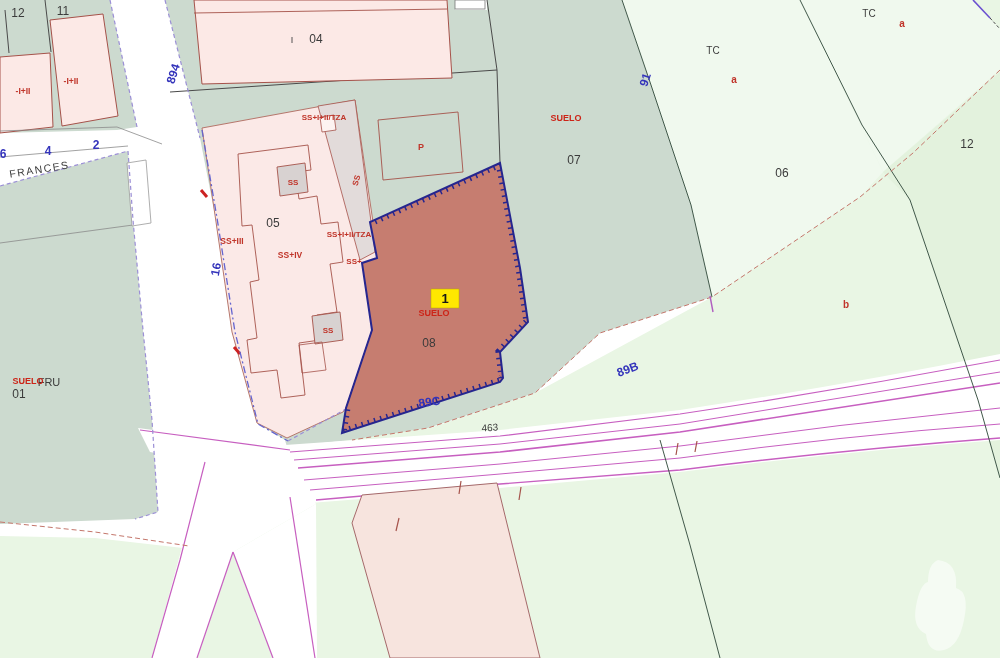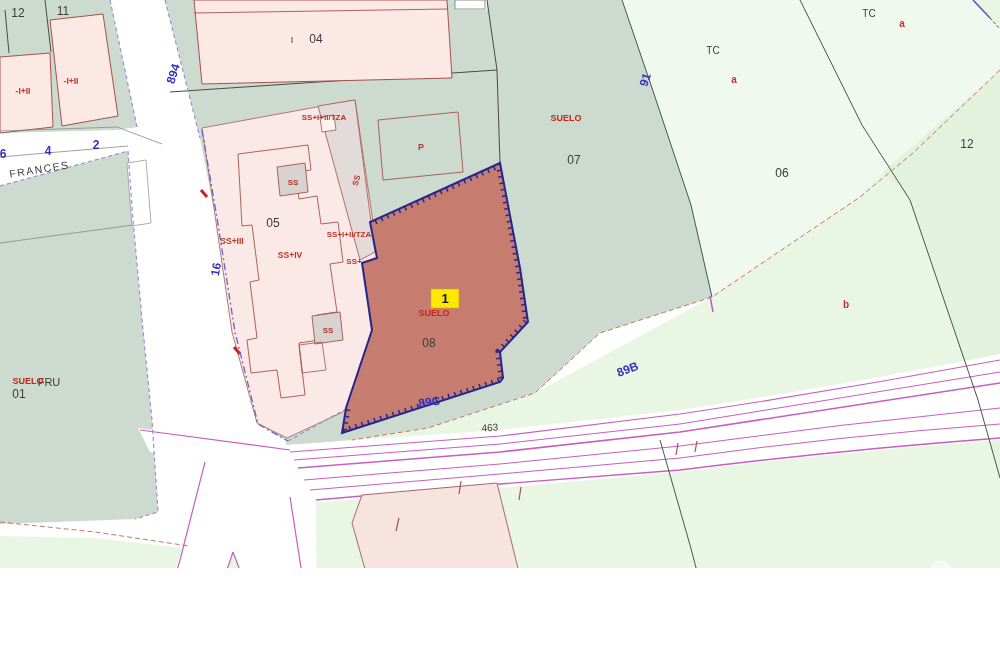--- a/index.html
+++ b/index.html
@@ -1,16 +1,16 @@
 <!DOCTYPE html>
 <html><head>
 <meta charset="utf-8">
 <style>
   html,body{margin:0;padding:0;background:#ffffff;}
-  .stage{position:relative;width:1000px;height:568px;overflow:hidden;background:#fff;}
+  .stage{position:relative;width:1000px;height:658px;overflow:hidden;background:#fff;}
   svg{display:block;}
   .lbl{font-family:"Liberation Sans", sans-serif;text-anchor:middle;}
   .black{fill:#3b3b3b;}
   .red{fill:#c0352a;font-weight:bold;}
   .blue{fill:#3434bb;font-weight:bold;}
   .suelo{fill:#cc2418;font-weight:bold;}
   .badge{fill:#161616;font-weight:bold;}
   .thinline{stroke:#8a8a8a;stroke-width:0.8;fill:none;}
   .blackline{stroke:#4a4a4a;stroke-width:1;fill:none;}
   .greenline{stroke:#41584a;stroke-width:1;fill:none;}

